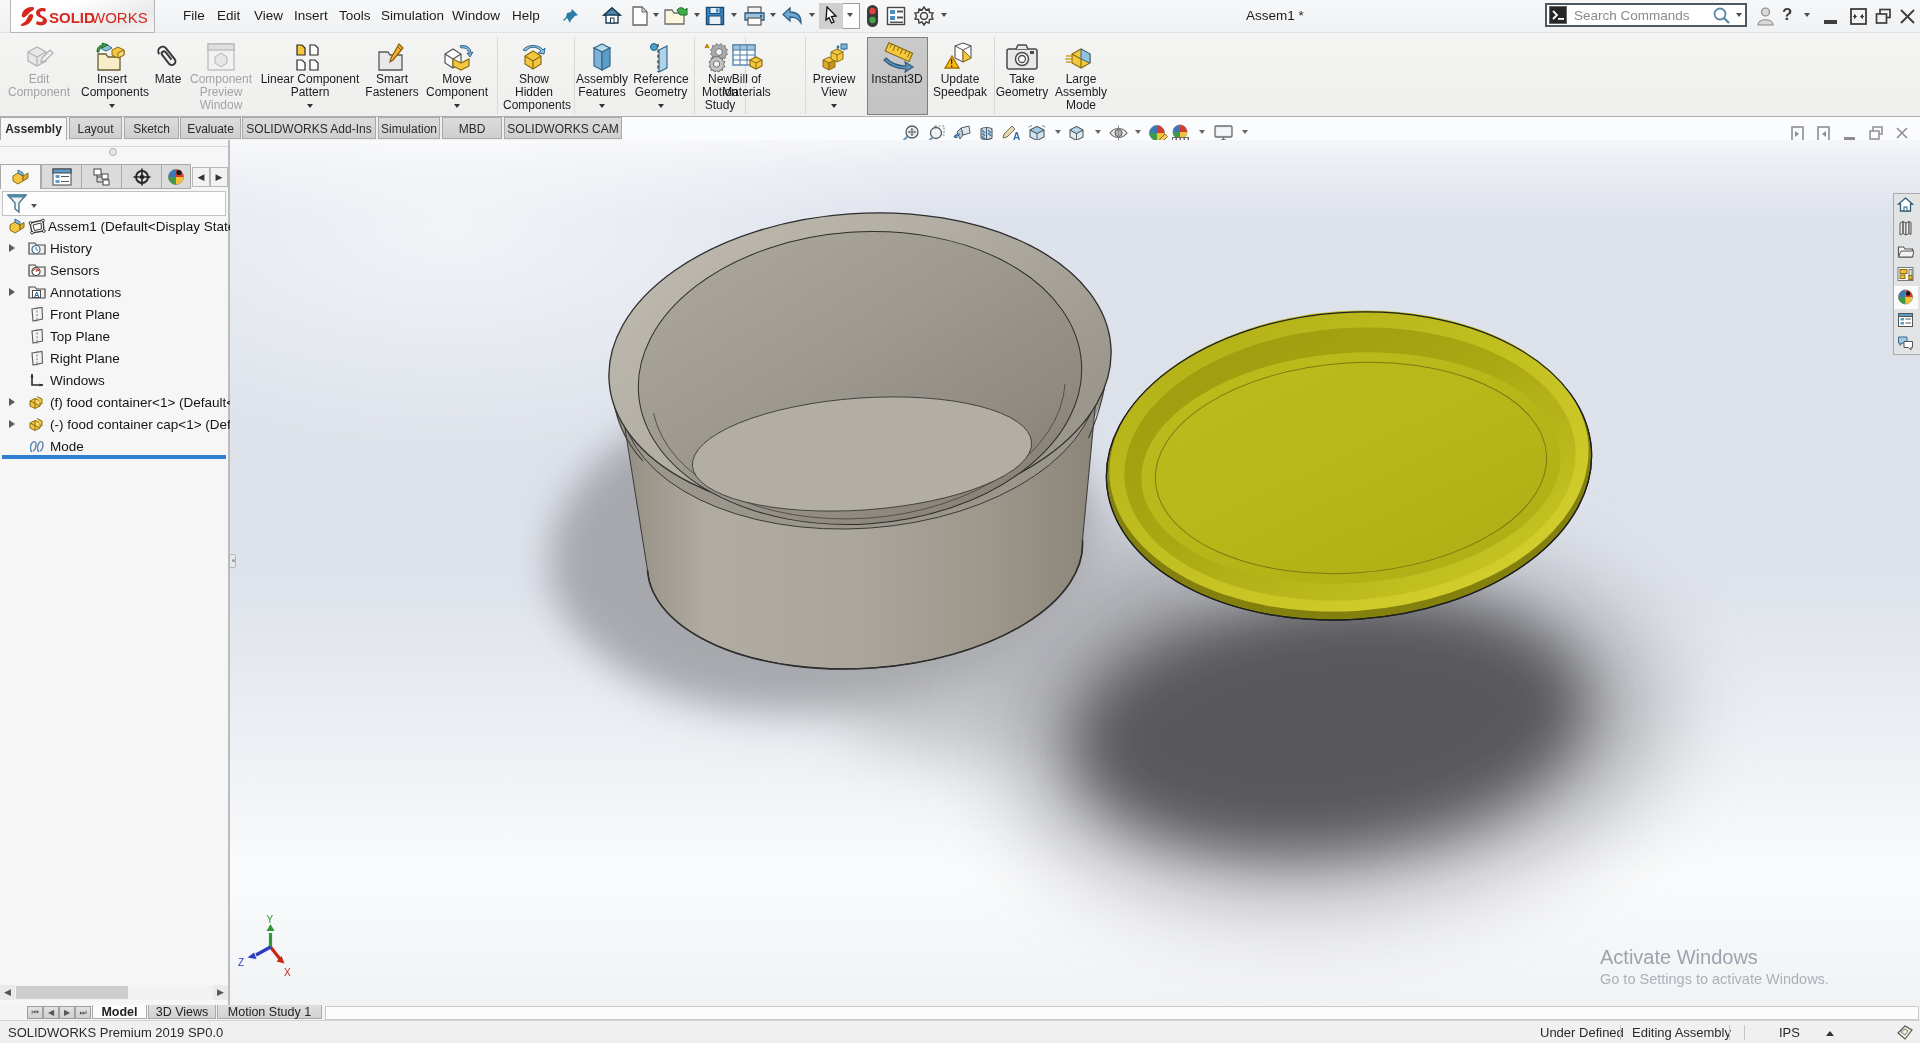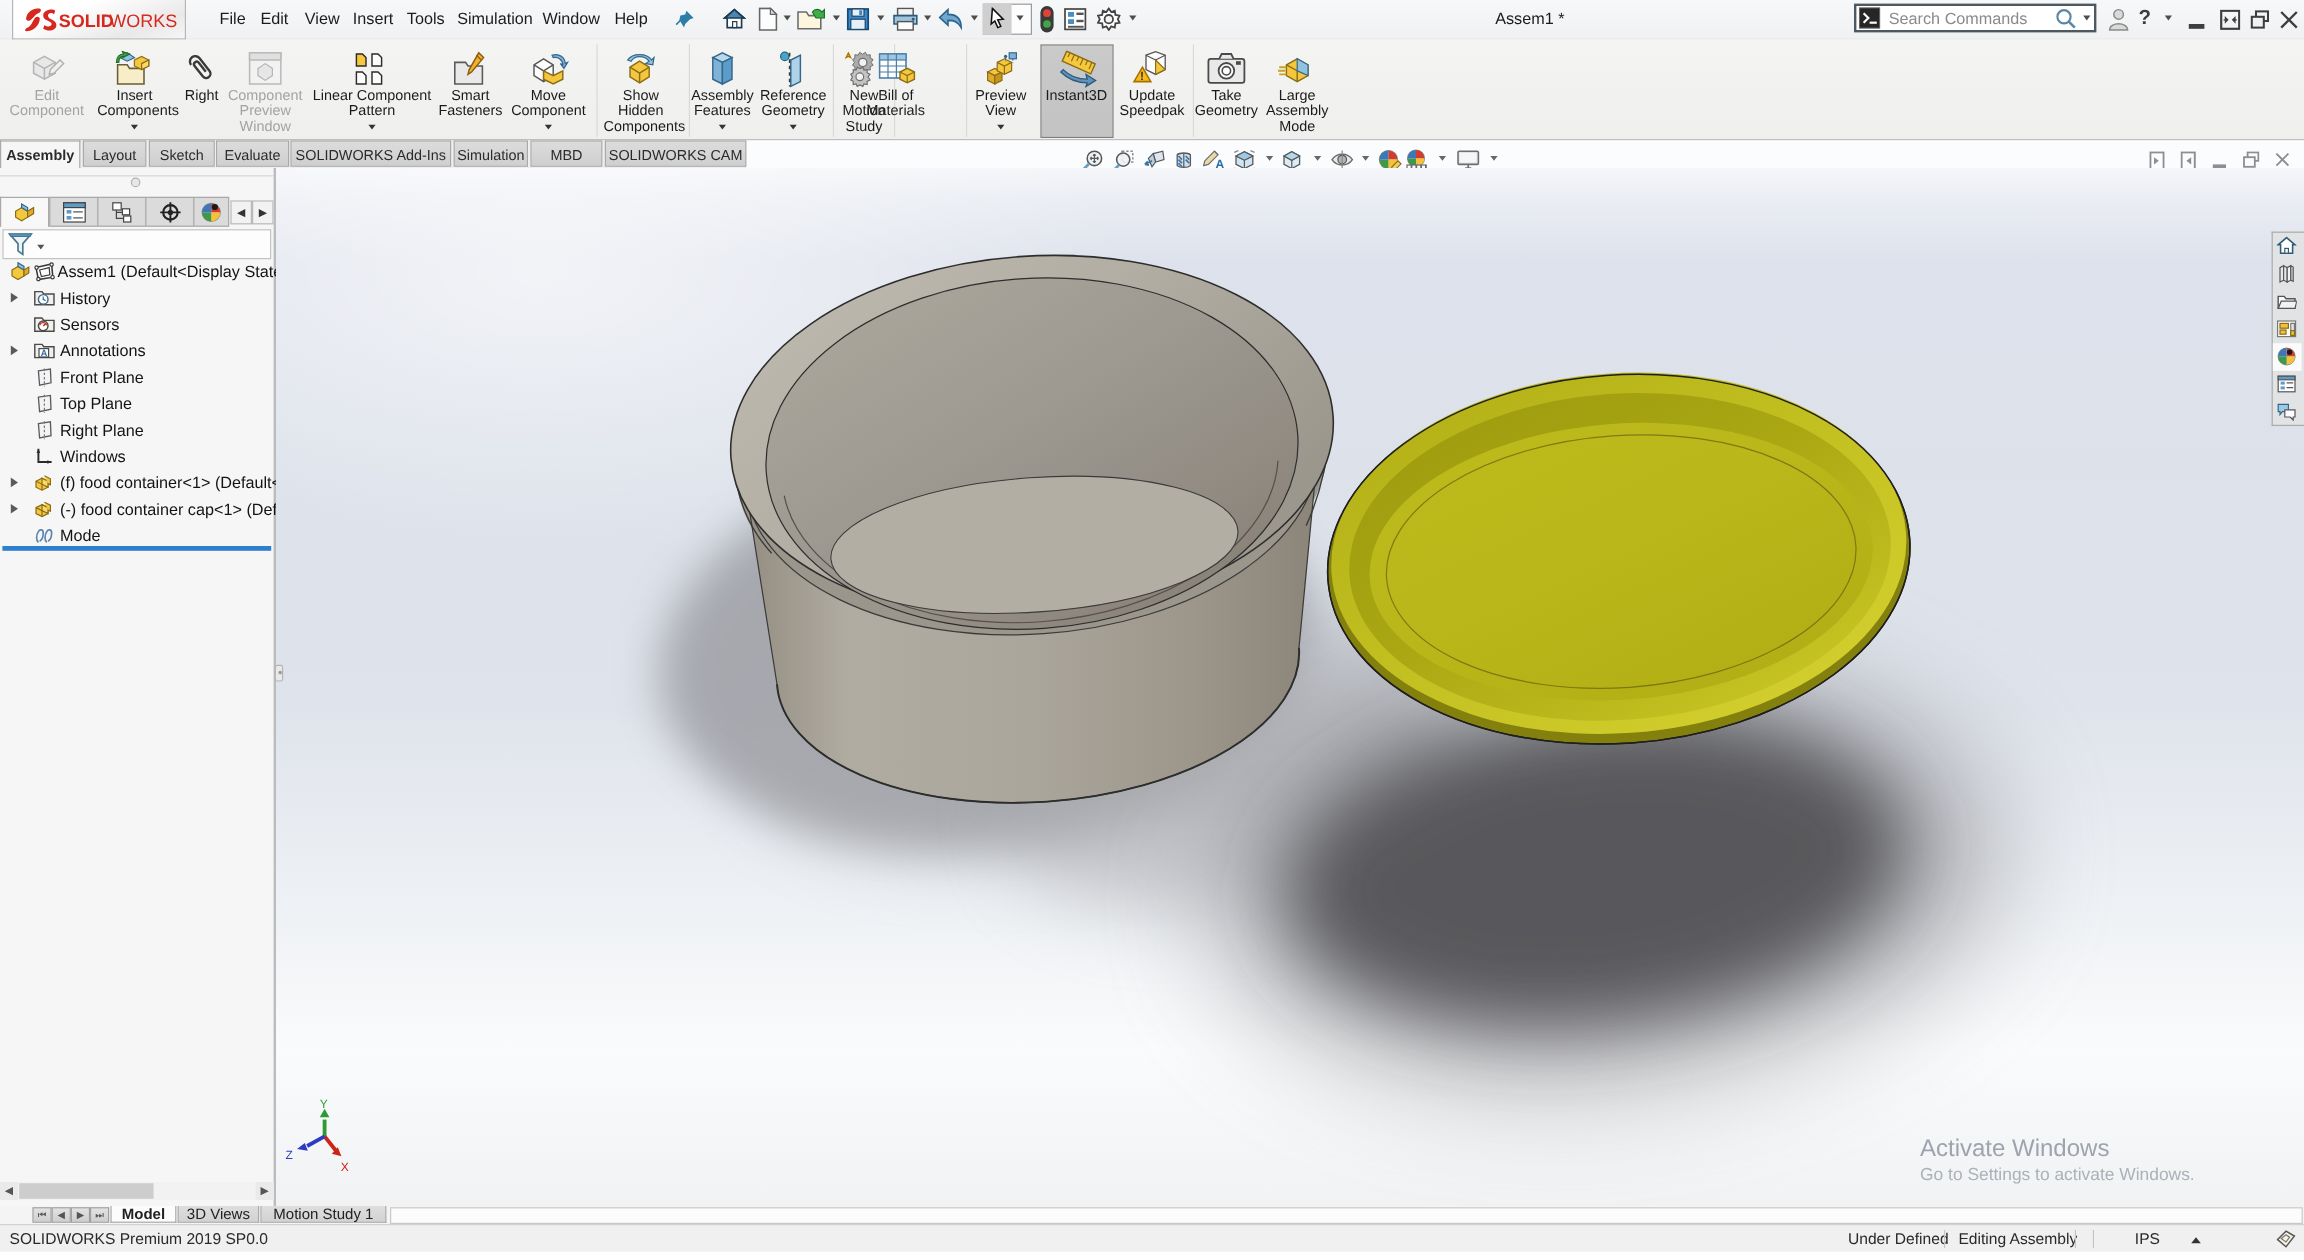--- a/index.html
+++ b/index.html
@@ -199,21 +199,21 @@
         <div class="rl" style="top:37px">Insert</div>
         <div class="rl" style="top:50px">Components</div>
         <div class="rdd"></div>
       </div>
       <div class="rb" style="left: 137px; top: 36px; width: 62px; position: absolute;">
         <div class="ric" style="position:absolute;top:6px;left:50%;transform:translateX(-50%);"><svg width="30" height="32" viewBox="0 0 30 32">
             <g transform="rotate(-38 15 16)">
               <path d="M10.5 7.5 a4.5 4.5 0 0 1 9 0 L19.5 21 a3.6 3.6 0 0 1 -7.2 0 L12.3 10 a2.2 2.2 0 0 1 4.4 0 L16.7 19.5" fill="none" stroke="#3a3a3a" stroke-width="2"></path>
             </g>
           </svg></div>
-        <div class="rl" style="top:37px">Right</div>
+        <div class="rl" style="top:37px">Mate</div>
       </div>
       <div class="rb" style="left: 180.5px; top: 36px; width: 81px; position: absolute;">
         <div class="ric" style="position:absolute;top:6px;left:50%;transform:translateX(-50%);opacity:1;"><svg width="30" height="30" viewBox="0 0 30 30">
             <rect x="2" y="2" width="26" height="26" fill="#f2f2f2" stroke="#bbb" stroke-width="1.3"></rect>
             <rect x="2" y="2" width="26" height="6" fill="#e0e0e0" stroke="#bbb" stroke-width="1.3"></rect>
             <path d="M9 15 L15 11 L21 15 L21 21 L15 25 L9 21 Z" fill="#e6e6e6" stroke="#b5b5b5"></path>
           </svg></div>
         <div class="rl dis" style="top:37px">Component</div>
         <div class="rl dis" style="top:50px">Preview</div>
         <div class="rl dis" style="top:63px">Window</div>

